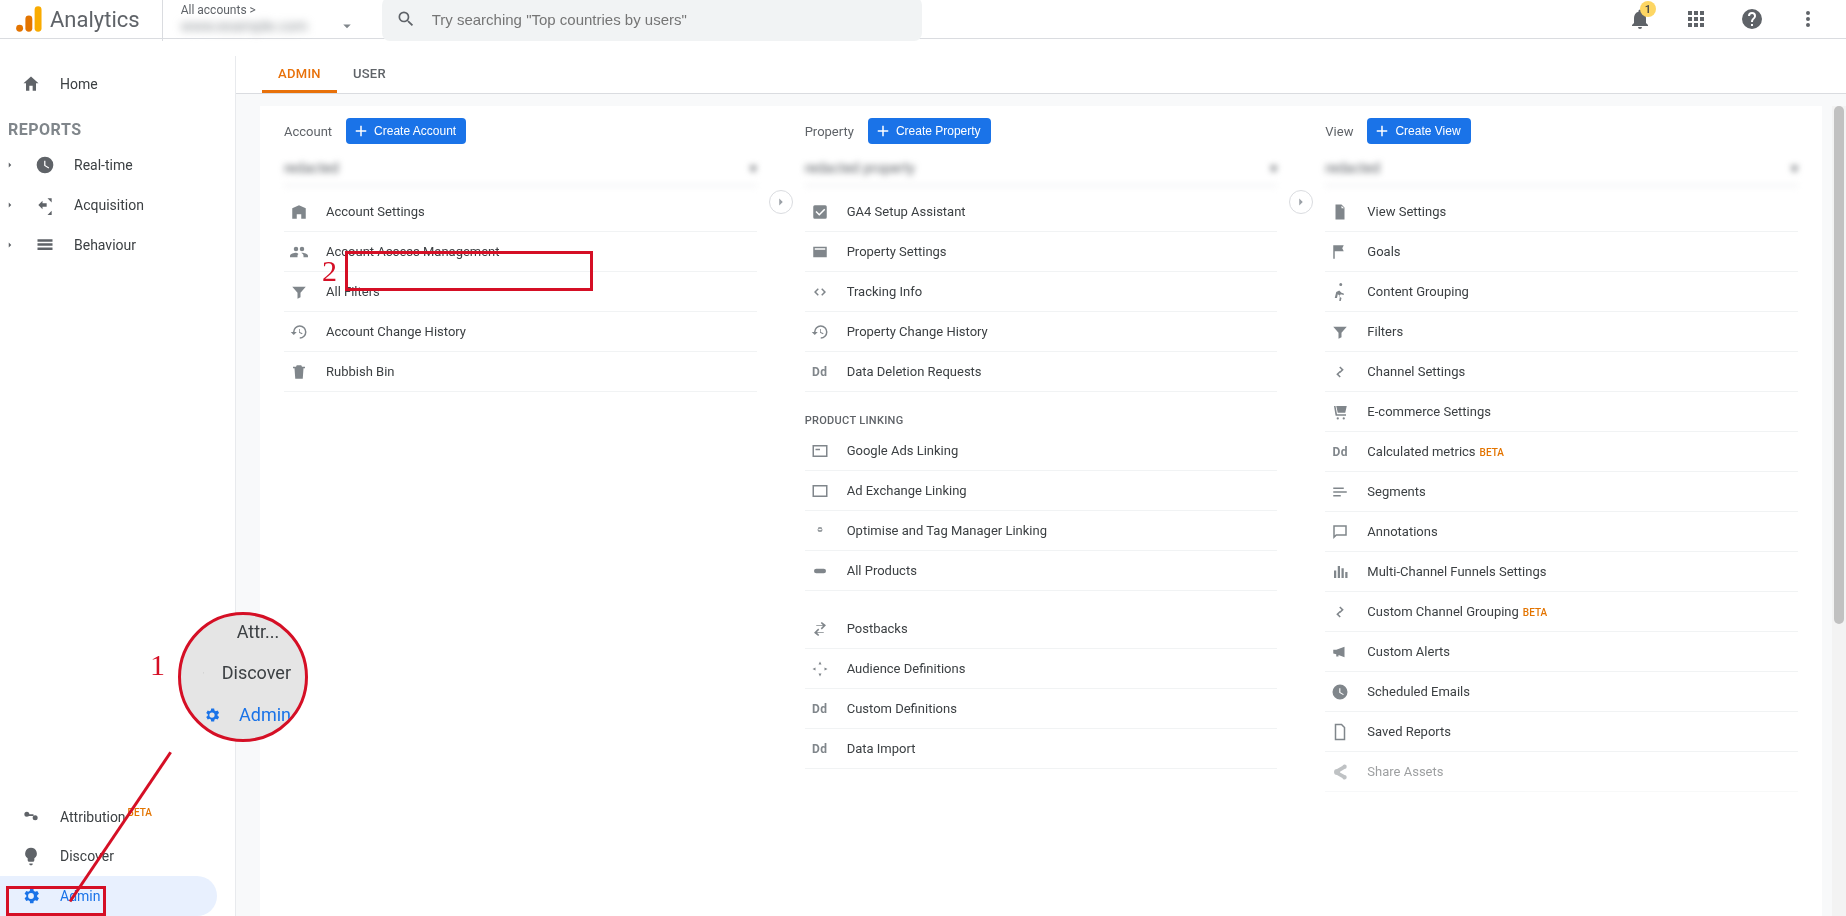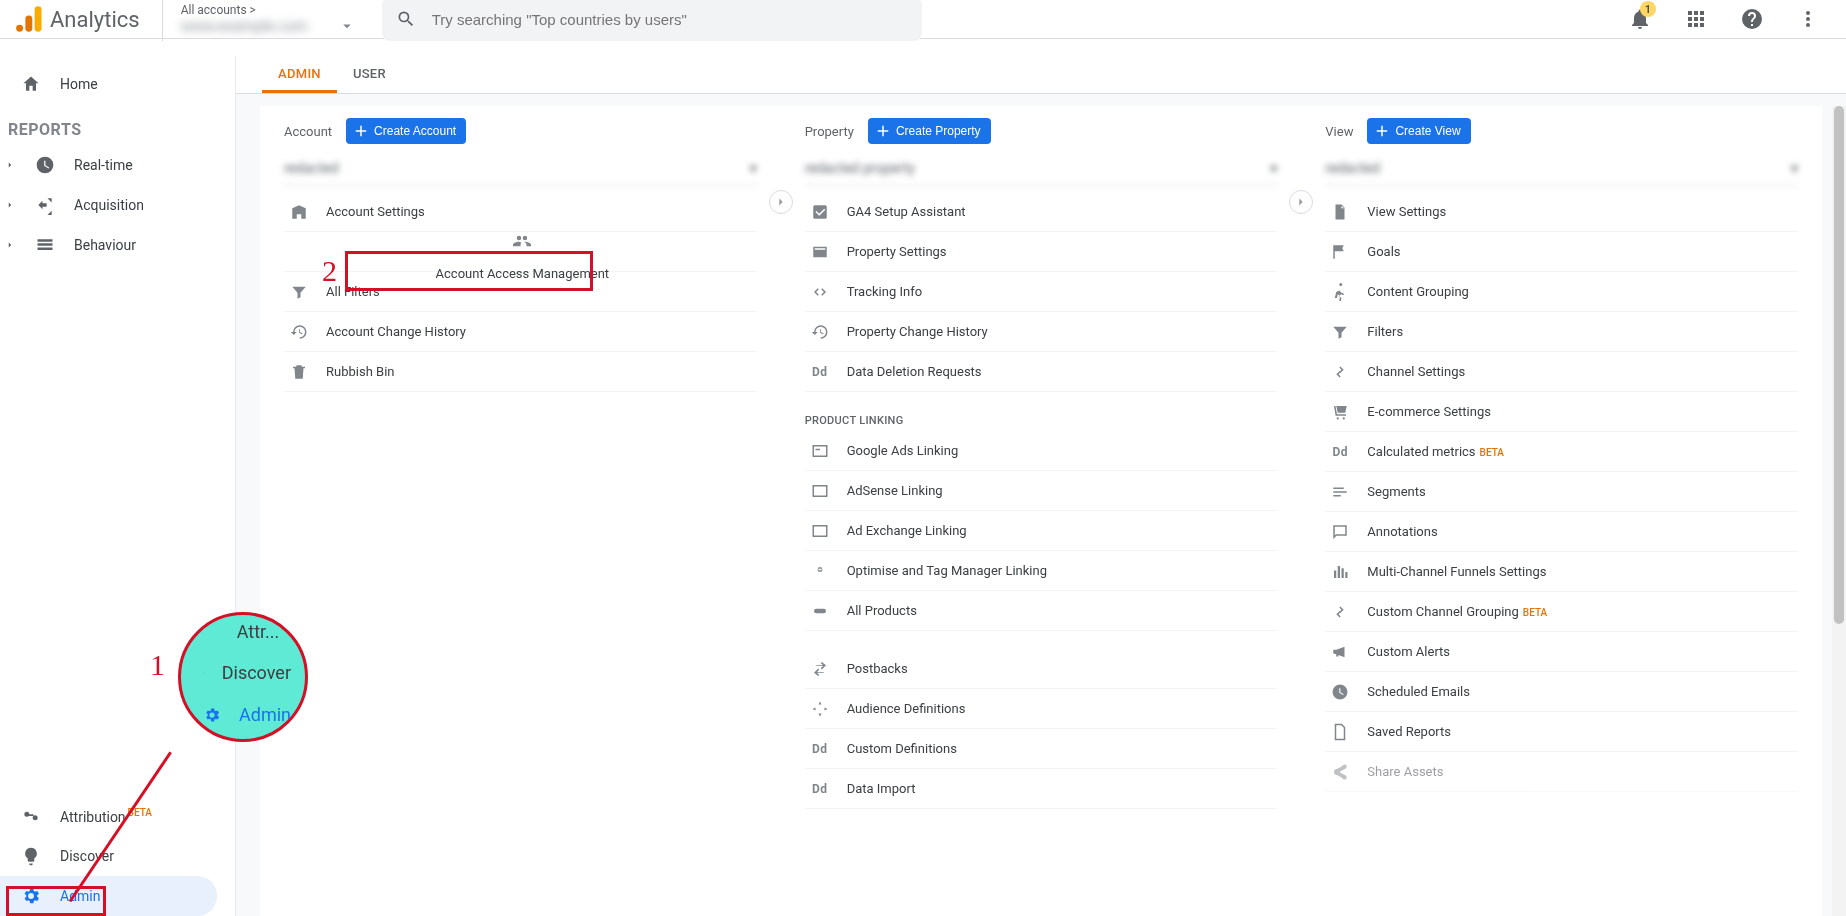--- a/index.html
+++ b/index.html
@@ -180,21 +180,21 @@
     position:absolute;right:0;top:50px;bottom:0;width:14px;background:#f3f3f3;
   }
   .scrollbar-thumb{position:absolute;left:2px;right:2px;top:0;height:64%;background:#c1c1c1;border-radius:6px;}
 
   
   .callout{
     position:absolute;pointer-events:none;
   }
   .callout-circle{
     position:absolute;width:130px;height:130px;border:3px solid var(--annot-red);border-radius:50%;
-    background:#5eead4;overflow:hidden;
+    background:#e5e5e5;overflow:hidden;
     left:0;top:0;
     display:flex;flex-direction:column;justify-content:center;
   }
   .callout-row{display:flex;align-items:center;gap:18px;padding:10px 14px 10px 22px;font-size:18px;color:var(--g-grey-800);}
   .callout-row.active{color:var(--g-blue);}
   .callout-row svg{width:22px;height:22px;fill:currentColor;}
   .callout-row .partial{color:var(--g-grey-800);margin-left:22px;}
   .callout-line{position:absolute;background:var(--annot-red);height:3px;transform-origin:left center;}
   .annot-num{position:absolute;color:var(--annot-red);font-size:30px;font-family:"Times New Roman",serif;}
   .annot-box-2{position:absolute;border:3px solid var(--annot-red);pointer-events:none;}
@@ -360,21 +360,21 @@
       <div class="col-selector">redacted<span>▾</span></div>
 
       <div class="menu-item">
         <span class="mi-icon">
             <svg class="icon-18" viewBox="0 0 24 24">
               <path d="M3 21V7l9-4 9 4v14h-6v-6h-6v6H3zm4-10h2v2H7v-2zm4 0h2v2h-2v-2zm4 0h2v2h-2v-2z"></path>
             </svg>
           </span>
         <span>Account Settings</span>
       </div>
-      <div class="menu-item" style="position:relative;flex-direction:column;">
+      <div class="menu-item" style="position:relative;">
         <span class="mi-icon">
             <svg class="icon-18" viewBox="0 0 24 24">
               <path d="M16 11a3 3 0 100-6 3 3 0 000 6zm-8 0a3 3 0 100-6 3 3 0 000 6zm0 2c-2.67 0-8 1.34-8 4v2h10v-2c0-.94.5-1.78 1.25-2.47C10.2 13.5 9.08 13 8 13zm8 0c-.29 0-.62.02-.97.05C16.64 14.13 18 15.4 18 17v2h6v-2c0-2.66-5.33-4-8-4z"></path>
             </svg>
           </span>
         <span>Account Access Management</span>
       </div>
       <div class="menu-item">
         <span class="mi-icon">
             <svg class="icon-18" viewBox="0 0 24 24">
@@ -466,28 +466,20 @@
             </svg>
           </span>
         <span>Google Ads Linking</span>
       </div>
       <div class="menu-item">
         <span class="mi-icon">
             <svg class="icon-18" viewBox="0 0 24 24">
               <path d="M3 5h18v14H3z" fill="none" stroke="#80868b" stroke-width="2"></path>
             </svg>
           </span>
-        <span>AdSense Linking</span>
-      </div>
-      <div class="menu-item">
-        <span class="mi-icon">
-            <svg class="icon-18" viewBox="0 0 24 24">
-              <path d="M3 5h18v14H3z" fill="none" stroke="#80868b" stroke-width="2"></path>
-            </svg>
-          </span>
         <span>Ad Exchange Linking</span>
       </div>
       <div class="menu-item">
         <span class="mi-icon">
             <svg class="icon-18" viewBox="0 0 24 24">
               <path d="M10 13a5 5 0 010-6h4a5 5 0 010 6h-2v-2h2a3 3 0 000-2h-4a3 3 0 000 2h2v2h-2z"></path>
             </svg>
           </span>
         <span>Optimise and Tag Manager Linking</span>
       </div>

